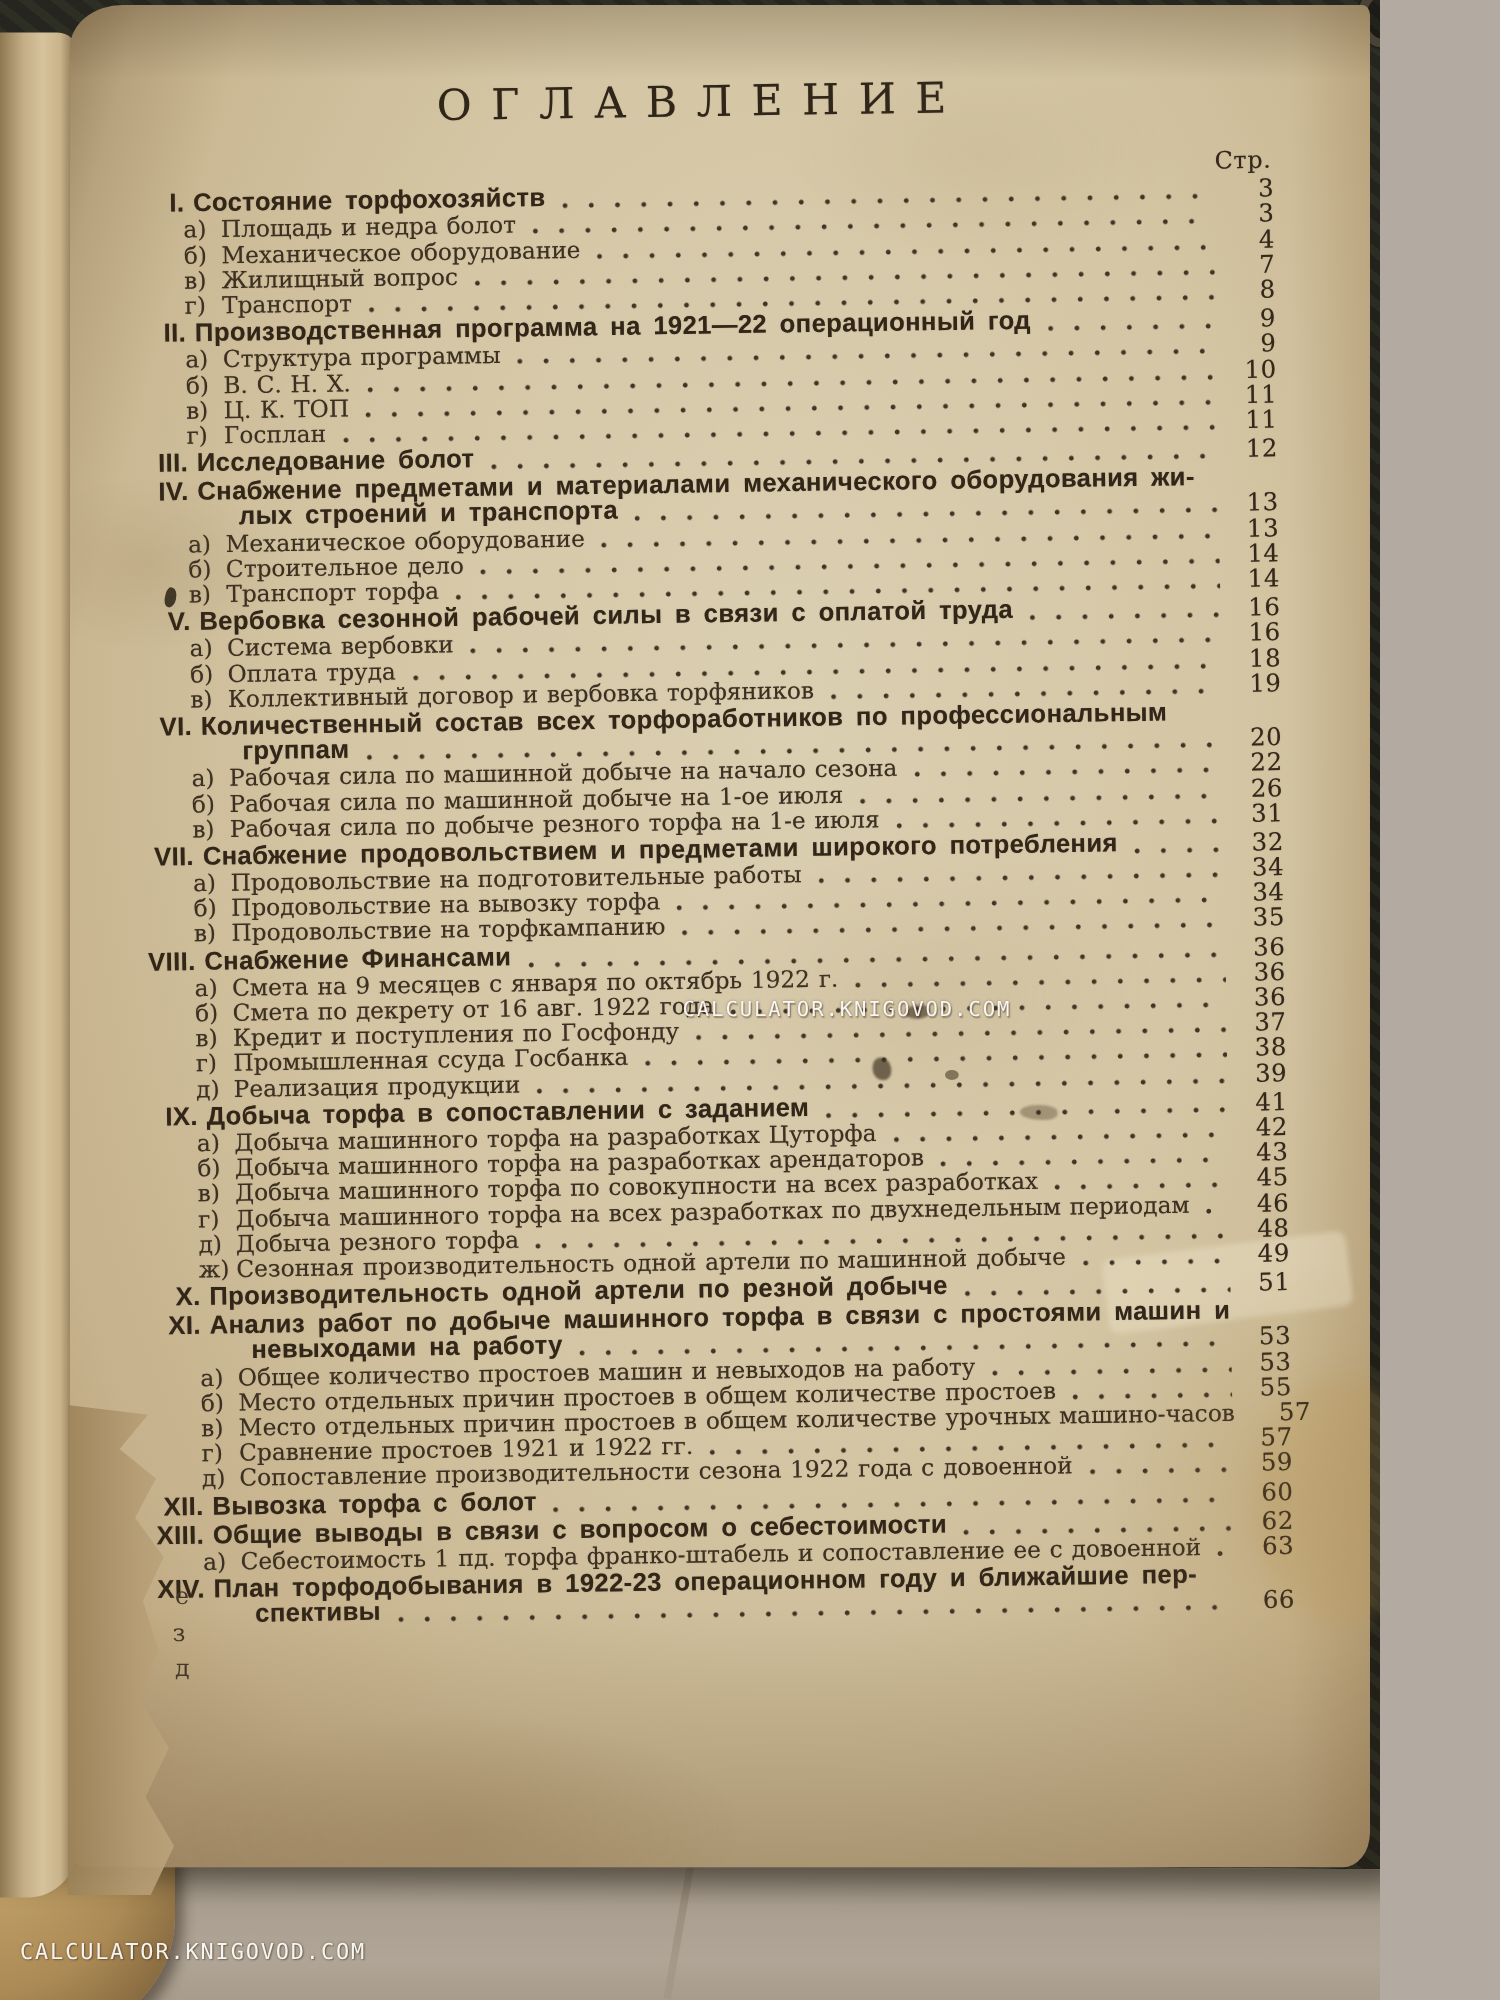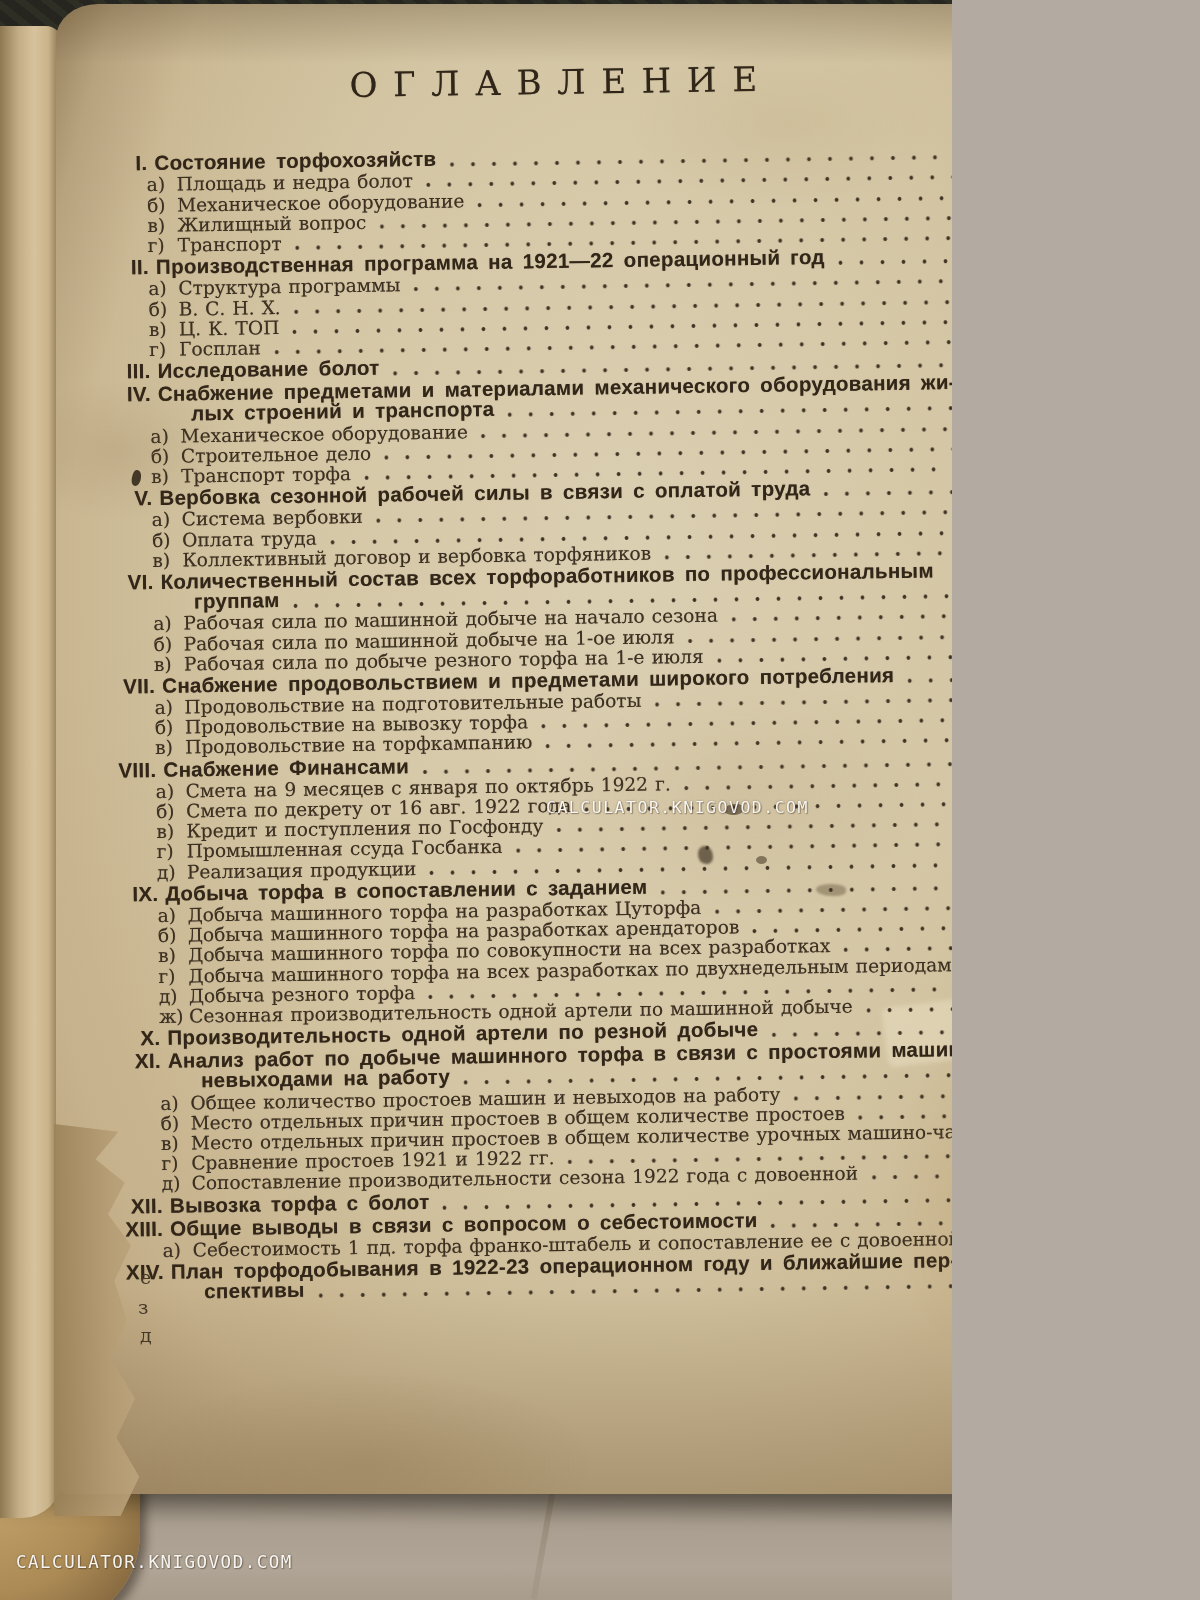--- a/index.html
+++ b/index.html
@@ -1,16 +1,16 @@
 <!DOCTYPE html>
 <html><head>
 <meta charset="utf-8">
 <style>
   html,body{margin:0;padding:0;background:#b3aba1;}
-  .scene{position:relative;width:952px;height:1600px;overflow:hidden;
+  .scene{position:relative;width:1104px;height:1600px;overflow:hidden;
          background:radial-gradient(ellipse at 60% 30%, #beb6ac 0%, #b3aba1 55%, #a49b90 100%);
          font-family:"DejaVu Serif",serif;}
   
   .crack{position:absolute;left:1146px;top:30px;width:3px;height:330px;
          background:linear-gradient(to bottom,rgba(120,110,98,.0),rgba(110,100,88,.55) 30%,rgba(120,110,98,.15));
          transform:rotate(4deg);}
   
   .table{position:absolute;left:0;top:1492px;width:1200px;height:108px;
          background:linear-gradient(to bottom,#8e8476 0%,#a99e8f 30%,#b0a596 70%,#a89c8c 100%);}
   .table::after{content:"";position:absolute;left:540px;top:0;width:6px;height:108px;

